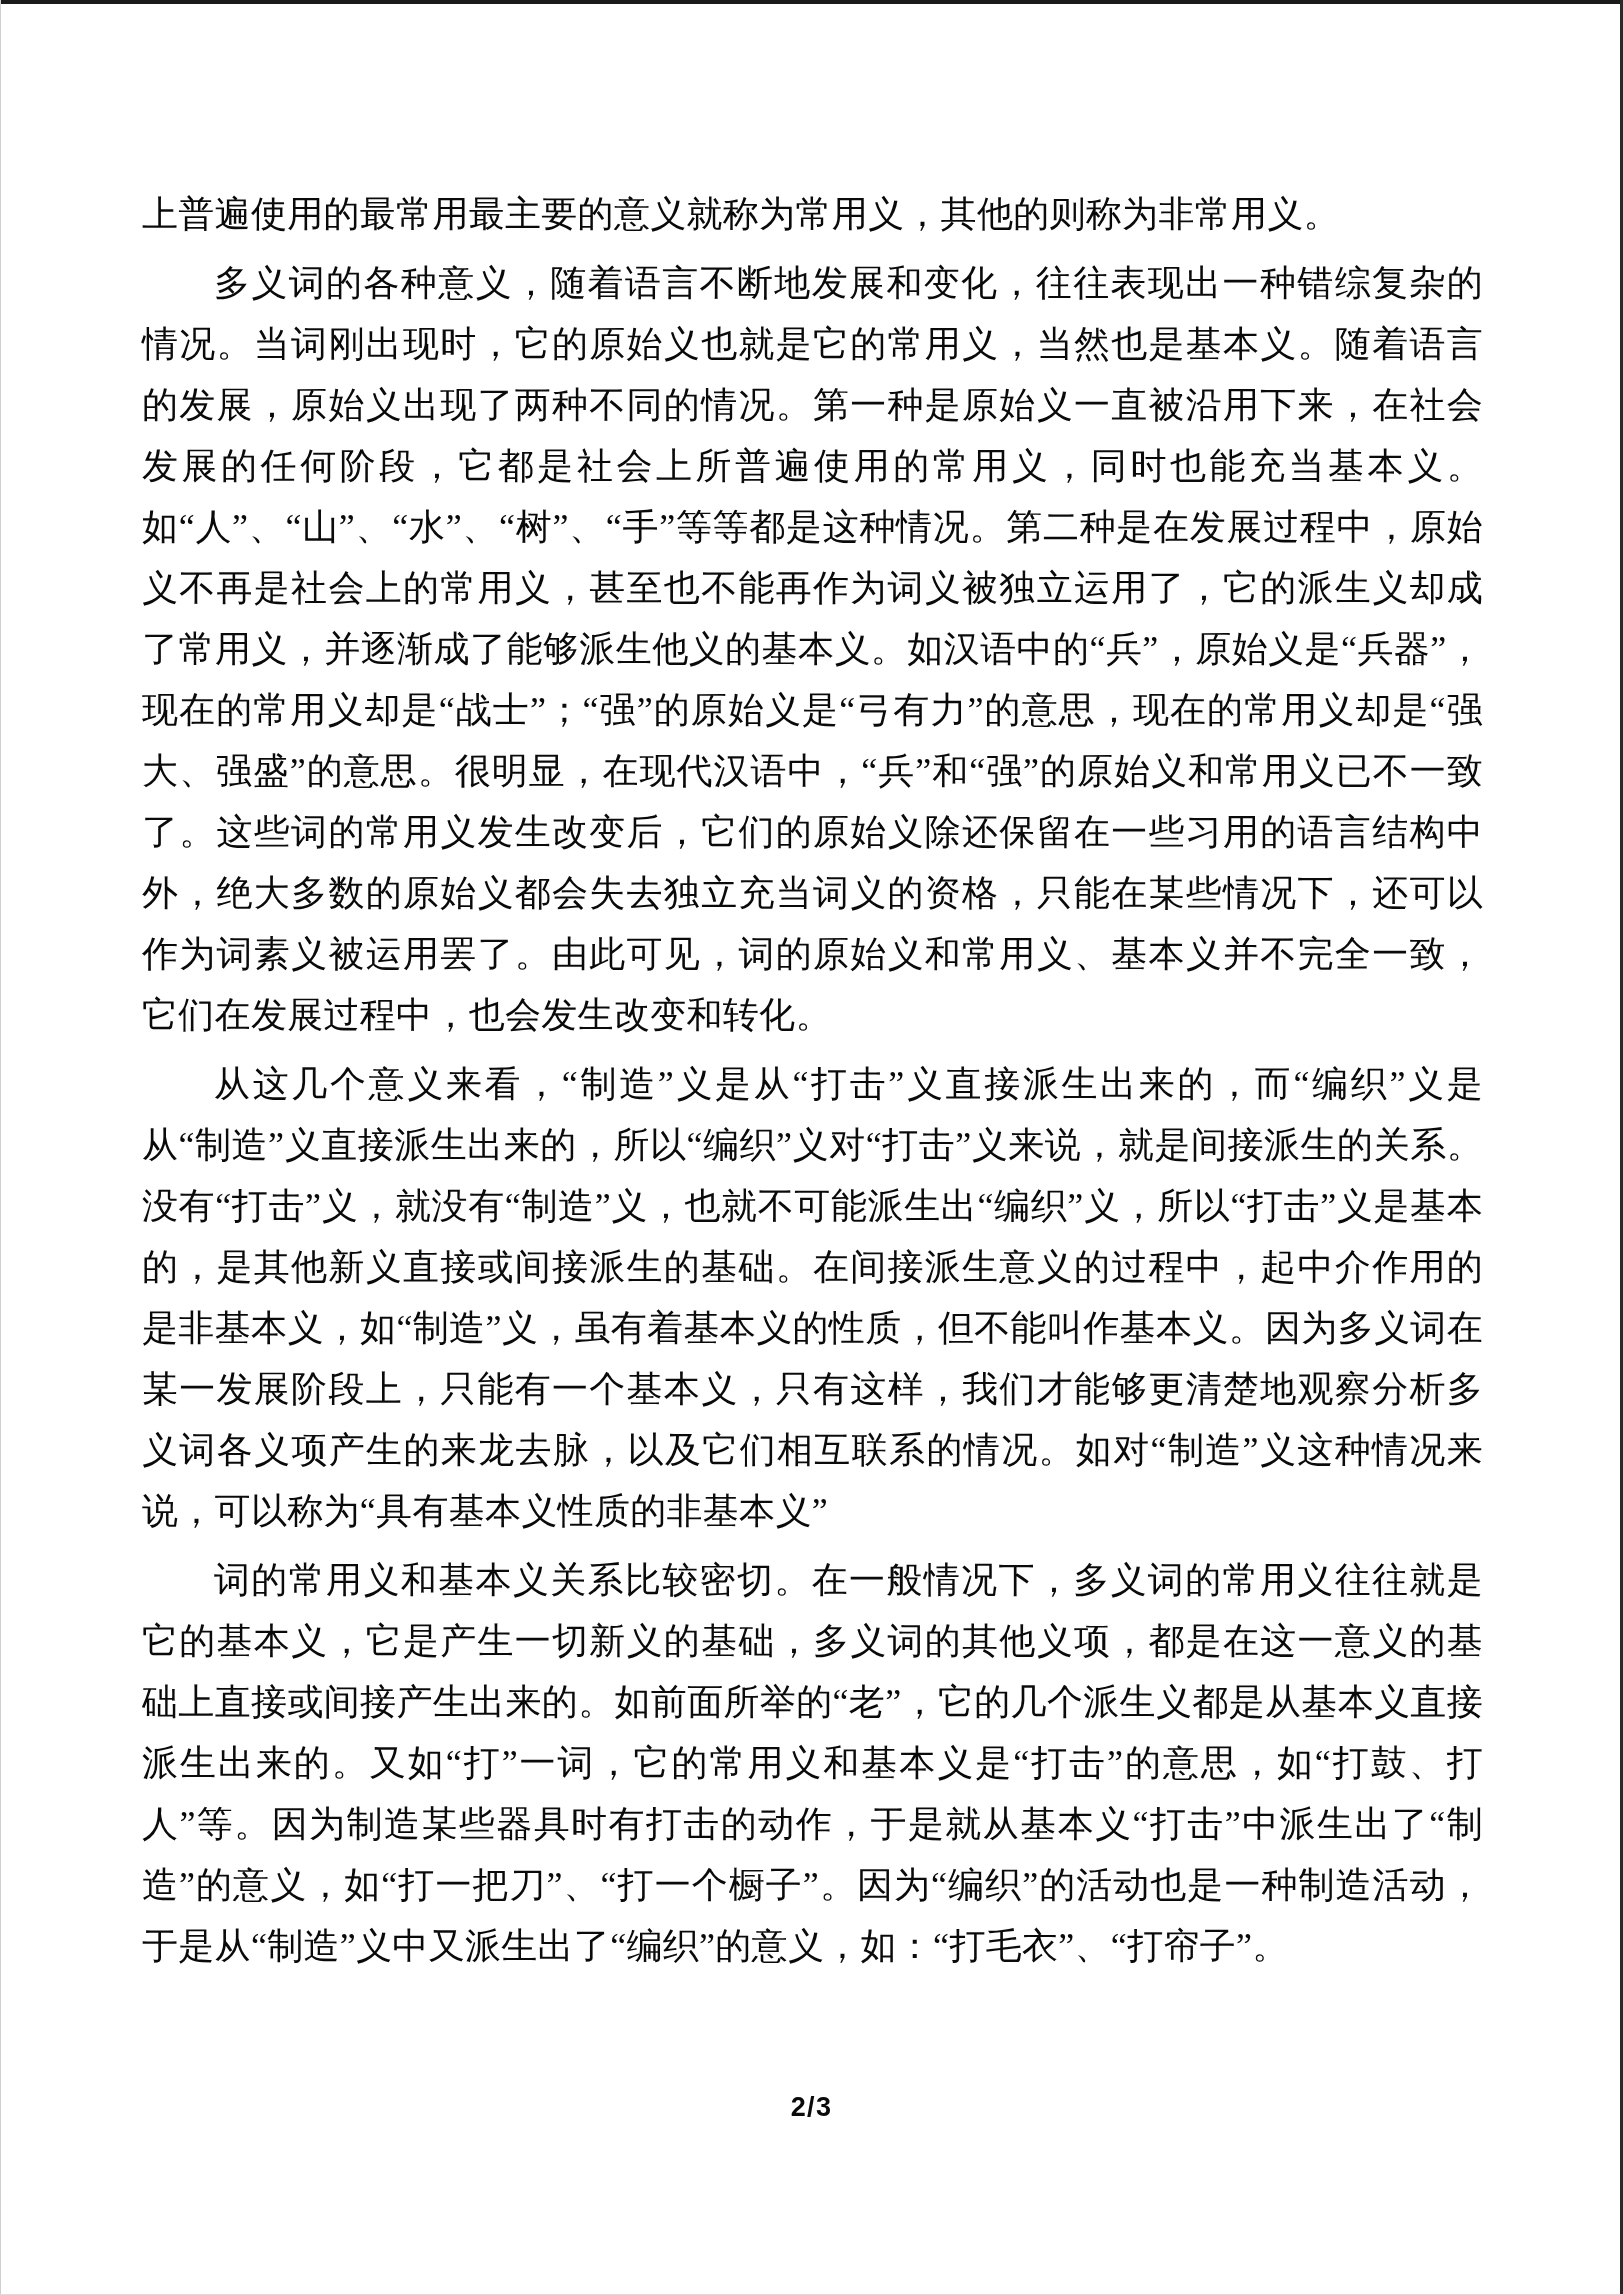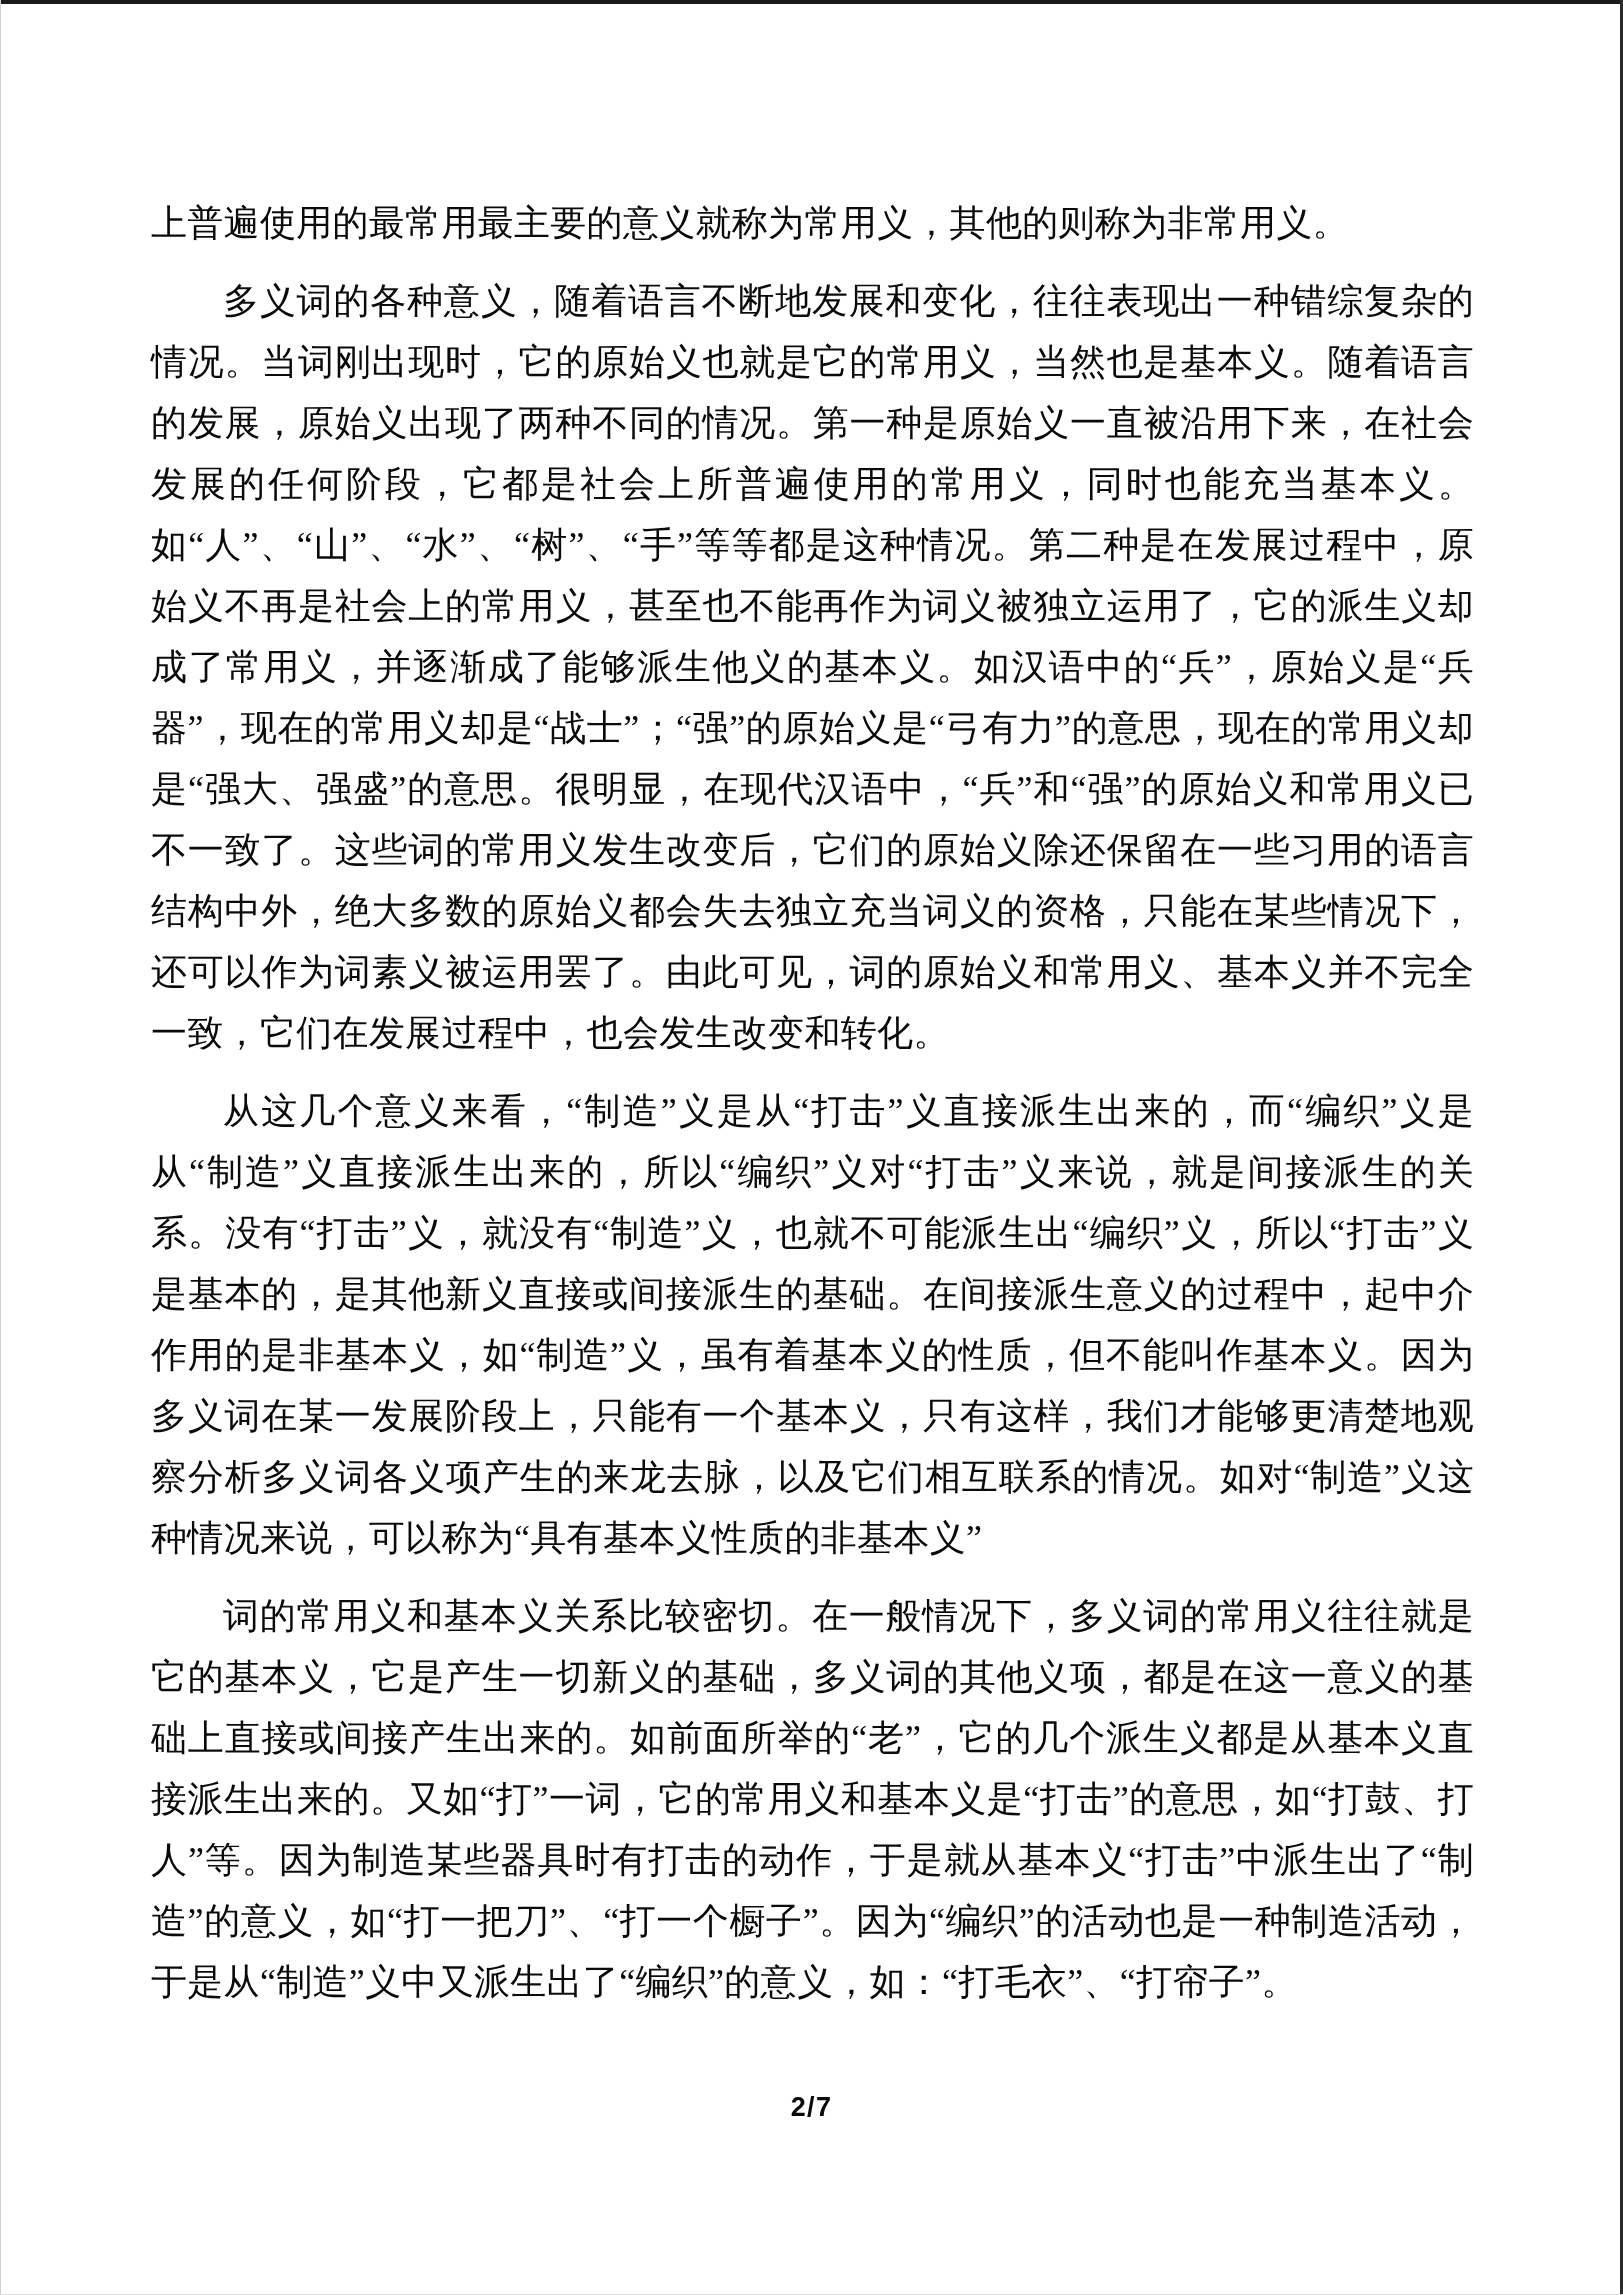--- a/index.html
+++ b/index.html
@@ -56,21 +56,21 @@
   }
 
   .content {
     position: absolute;
     left: 134px;
     top: 176px;
     width: 1357px;
   }
 
   .para {
-    margin: 17px;
+    margin: 8px;
     color: #0a0a0a;
     font-size: 36px;
     line-height: 61px;
     text-align: justify;
     text-justify: inter-character;
     letter-spacing: 0.3px;
     text-indent: 0;
     word-break: break-all;
   }
 
@@ -112,17 +112,17 @@
     <p class="para indent">多义词的各种意义，随着语言不断地发展和变化，往往表现出一种错综复杂的情况。当词刚出现时，它的原始义也就是它的常用义，当然也是基本义。随着语言的发展，原始义出现了两种不同的情况。第一种是原始义一直被沿用下来，在社会发展的任何阶段，它都是社会上所普遍使用的常用义，同时也能充当基本义。如“人”、“山”、“水”、“树”、“手”等等都是这种情况。第二种是在发展过程中，原始义不再是社会上的常用义，甚至也不能再作为词义被独立运用了，它的派生义却成了常用义，并逐渐成了能够派生他义的基本义。如汉语中的“兵”，原始义是“兵器”，现在的常用义却是“战士”；“强”的原始义是“弓有力”的意思，现在的常用义却是“强大、强盛”的意思。很明显，在现代汉语中，“兵”和“强”的原始义和常用义已不一致了。这些词的常用义发生改变后，它们的原始义除还保留在一些习用的语言结构中外，绝大多数的原始义都会失去独立充当词义的资格，只能在某些情况下，还可以作为词素义被运用罢了。由此可见，词的原始义和常用义、基本义并不完全一致，它们在发展过程中，也会发生改变和转化。</p>
 
     <p class="para indent">从这几个意义来看，“制造”义是从“打击”义直接派生出来的，而“编织”义是从“制造”义直接派生出来的，所以“编织”义对“打击”义来说，就是间接派生的关系。没有“打击”义，就没有“制造”义，也就不可能派生出“编织”义，所以“打击”义是基本的，是其他新义直接或间接派生的基础。在间接派生意义的过程中，起中介作用的是非基本义，如“制造”义，虽有着基本义的性质，但不能叫作基本义。因为多义词在某一发展阶段上，只能有一个基本义，只有这样，我们才能够更清楚地观察分析多义词各义项产生的来龙去脉，以及它们相互联系的情况。如对“制造”义这种情况来说，可以称为“具有基本义性质的非基本义”</p>
 
     <p class="para indent">词的常用义和基本义关系比较密切。在一般情况下，多义词的常用义往往就是它的基本义，它是产生一切新义的基础，多义词的其他义项，都是在这一意义的基础上直接或间接产生出来的。如前面所举的“老”，它的几个派生义都是从基本义直接派生出来的。又如“打”一词，它的常用义和基本义是“打击”的意思，如“打鼓、打人”等。因为制造某些器具时有打击的动作，于是就从基本义“打击”中派生出了“制造”的意义，如“打一把刀”、“打一个橱子”。因为“编织”的活动也是一种制造活动，于是从“制造”义中又派生出了“编织”的意义，如：“打毛衣”、“打帘子”。</p>
 
 
   </div>
 
   <div class="footer">
-    <span class="footer-num">2/7</span>
+    <span class="footer-num">2/3</span>
   </div>
 
 </div>
 
 
 </body></html>

